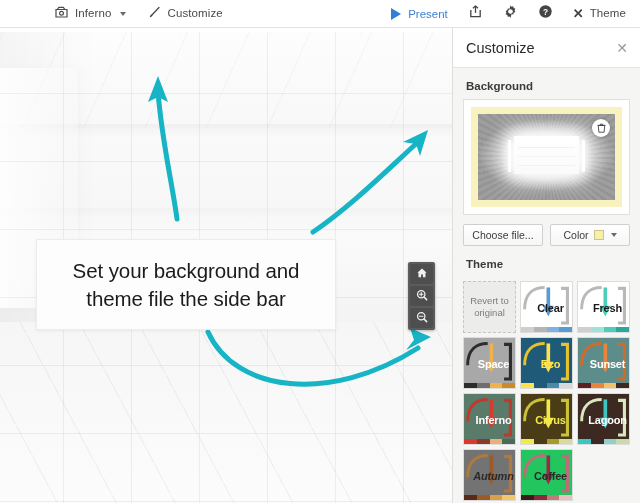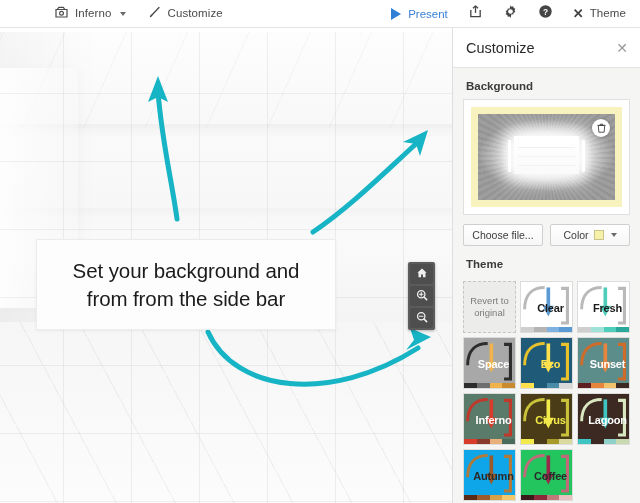--- a/index.html
+++ b/index.html
@@ -360,21 +360,21 @@
       <g fill="#16b4c4">
         <path d="M158,44 L168,70 L158,65 L148,70 Z"></path>
         <path d="M428,98 L420,124 L416,112 L403,110 Z"></path>
         <path d="M431,305 L406,318 L414,308 L410,296 Z"></path>
       </g>
     </svg>
 
     <div class="text-frame">
       <p>
         <span>Set your background and</span><br>
-        <span>from from the side bar</span>
+        <span>theme file the side bar</span>
       </p>
     </div>
 
     <div class="canvas-ctrls">
       <div class="cc-btn">
         <span>
           <svg width="12" height="12" viewBox="0 0 14 14">
             <path d="M7 1.8L1.6 6.6h1.3V12h3V8.7h2.2V12h3V6.6h1.3z" fill="#f0f0f0"></path>
           </svg>
         </span>
@@ -560,21 +560,21 @@
       <path d="M30,38 L24,26 L36,26 Z" fill="#3fc4c4"></path>
     </svg>
           <span class="tname" style="color:#ffffff">Lagoon</span>
           <span class="strip">
             <i style="background:#3fc4c4"></i>
             <i style="background:#3c2a22"></i>
             <i style="background:#8fd0c8"></i>
             <i style="background:#c9d9b0"></i>
           </span>
         </div>
-        <div class="theme-tile" style="background: #0ea5e9;">
+        <div class="theme-tile" style="background: #737373; font-style: italic;">
           <svg class="tile-art" viewBox="0 0 56 52" preserveAspectRatio="none">
       <path d="M4,30 C4,12 14,6 26,6" fill="none" stroke="#b07a3a" stroke-width="3.2"></path>
       <path d="M44,7 h7 v38 h-7" fill="none" stroke="#b07a3a" stroke-width="3.4"></path>
       <path d="M30,6 L30,30" stroke="#9a5a2a" stroke-width="4"></path>
       <path d="M30,38 L24,26 L36,26 Z" fill="#9a5a2a"></path>
     </svg>
           <span class="tname" style="color:#2a2a2a">Autumn</span>
           <span class="strip">
             <i style="background:#5a2a18"></i>
             <i style="background:#9a5a2a"></i>

